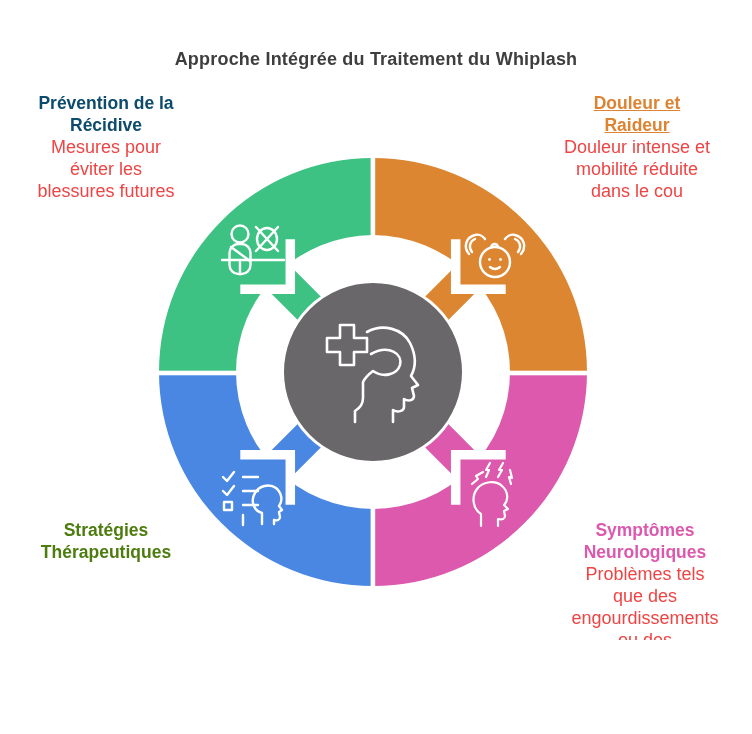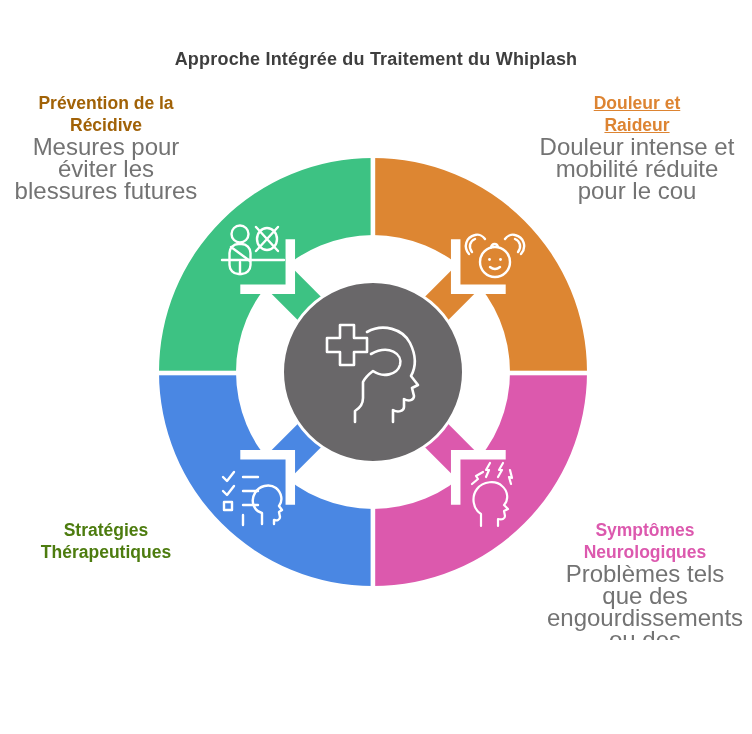--- a/index.html
+++ b/index.html
@@ -2,21 +2,21 @@
 <html><head>
 <meta charset="utf-8">
 <style>
   html,body { margin:0; padding:0; background:#fff; }
   body { width:752px; height:734px; font-family:"Liberation Sans", sans-serif; }
   .stage { position:relative; width:752px; height:640px; background:#fff; overflow:hidden; }
   .title { position:absolute; top:49px; left:0; width:752px; text-align:center;
            font-size:18px; font-weight:700; color:#3e3e3e; letter-spacing:.2px; }
   .label { position:absolute; text-align:center; }
   .label .head { font-size:17.5px; font-weight:700; line-height:22px; white-space:pre-line; }
-  .label .desc { font-size:24px; line-height:22px; color:#737373; white-space:pre-line; }
+  .label .desc { font-size:18px; line-height:22px; color:#ef4444; white-space:pre-line; }
   .tl { left:2px;  top:92px;  width:208px; }
   .tr { left:524px; top:92px;  width:226px; }
   .bl { left:2px;  top:519px; width:208px; }
   .br { left:531px; top:519px; width:228px; }
   svg.diagram { position:absolute; left:0; top:0; }
   .icon-stroke { fill:none; stroke:#fff; stroke-width:2.4; stroke-linecap:round; stroke-linejoin:round; }
 </style>
 </head>
 <body>
 
@@ -88,33 +88,33 @@
     <g transform="translate(493,492)" class="icon-stroke" style="stroke-width:2.2">
       <path d="M -12 34 L -12 22 C -20 17 -22 5 -16 -3 C -10 -11 3 -12 9 -6 C 15 -1 16 8 11 13 L 15 17 L 11 19 L 12 24 C 12 27 9 28 5 27 L 5 34"></path>
       <path d="M -21 -8 L -15 -13 L -17 -16 L -10 -20"></path>
       <path d="M -7 -15 L -4 -22 L -7 -22 L -3 -29"></path>
       <path d="M 5 -15 L 9 -22 L 6 -22 L 10 -29"></path>
       <path d="M 18 -8 L 16 -15 L 19 -14 L 17 -22"></path>
     </g>
   </svg>
 
   <div class="label tl">
-    <div class="head" style="color: #a16207; text-align: center;">Prévention de la
+    <div class="head" style="color: #0c4a6e; text-align: center;">Prévention de la
 Récidive</div>
     <div class="desc">Mesures pour
 éviter les
 blessures futures</div>
   </div>
 
   <div class="label tr">
     <div class="head" style="color: rgb(221, 132, 50); text-decoration: underline;">Douleur et
 Raideur</div>
     <div class="desc">Douleur intense et
 mobilité réduite
-pour le cou</div>
+dans le cou</div>
   </div>
 
   <div class="label bl">
     <div class="head" style="color: #4d7c0f;">Stratégies
 Thérapeutiques</div>
   </div>
 
   <div class="label br">
     <div class="head" style="color: rgb(220, 89, 174);">Symptômes
 Neurologiques</div>

